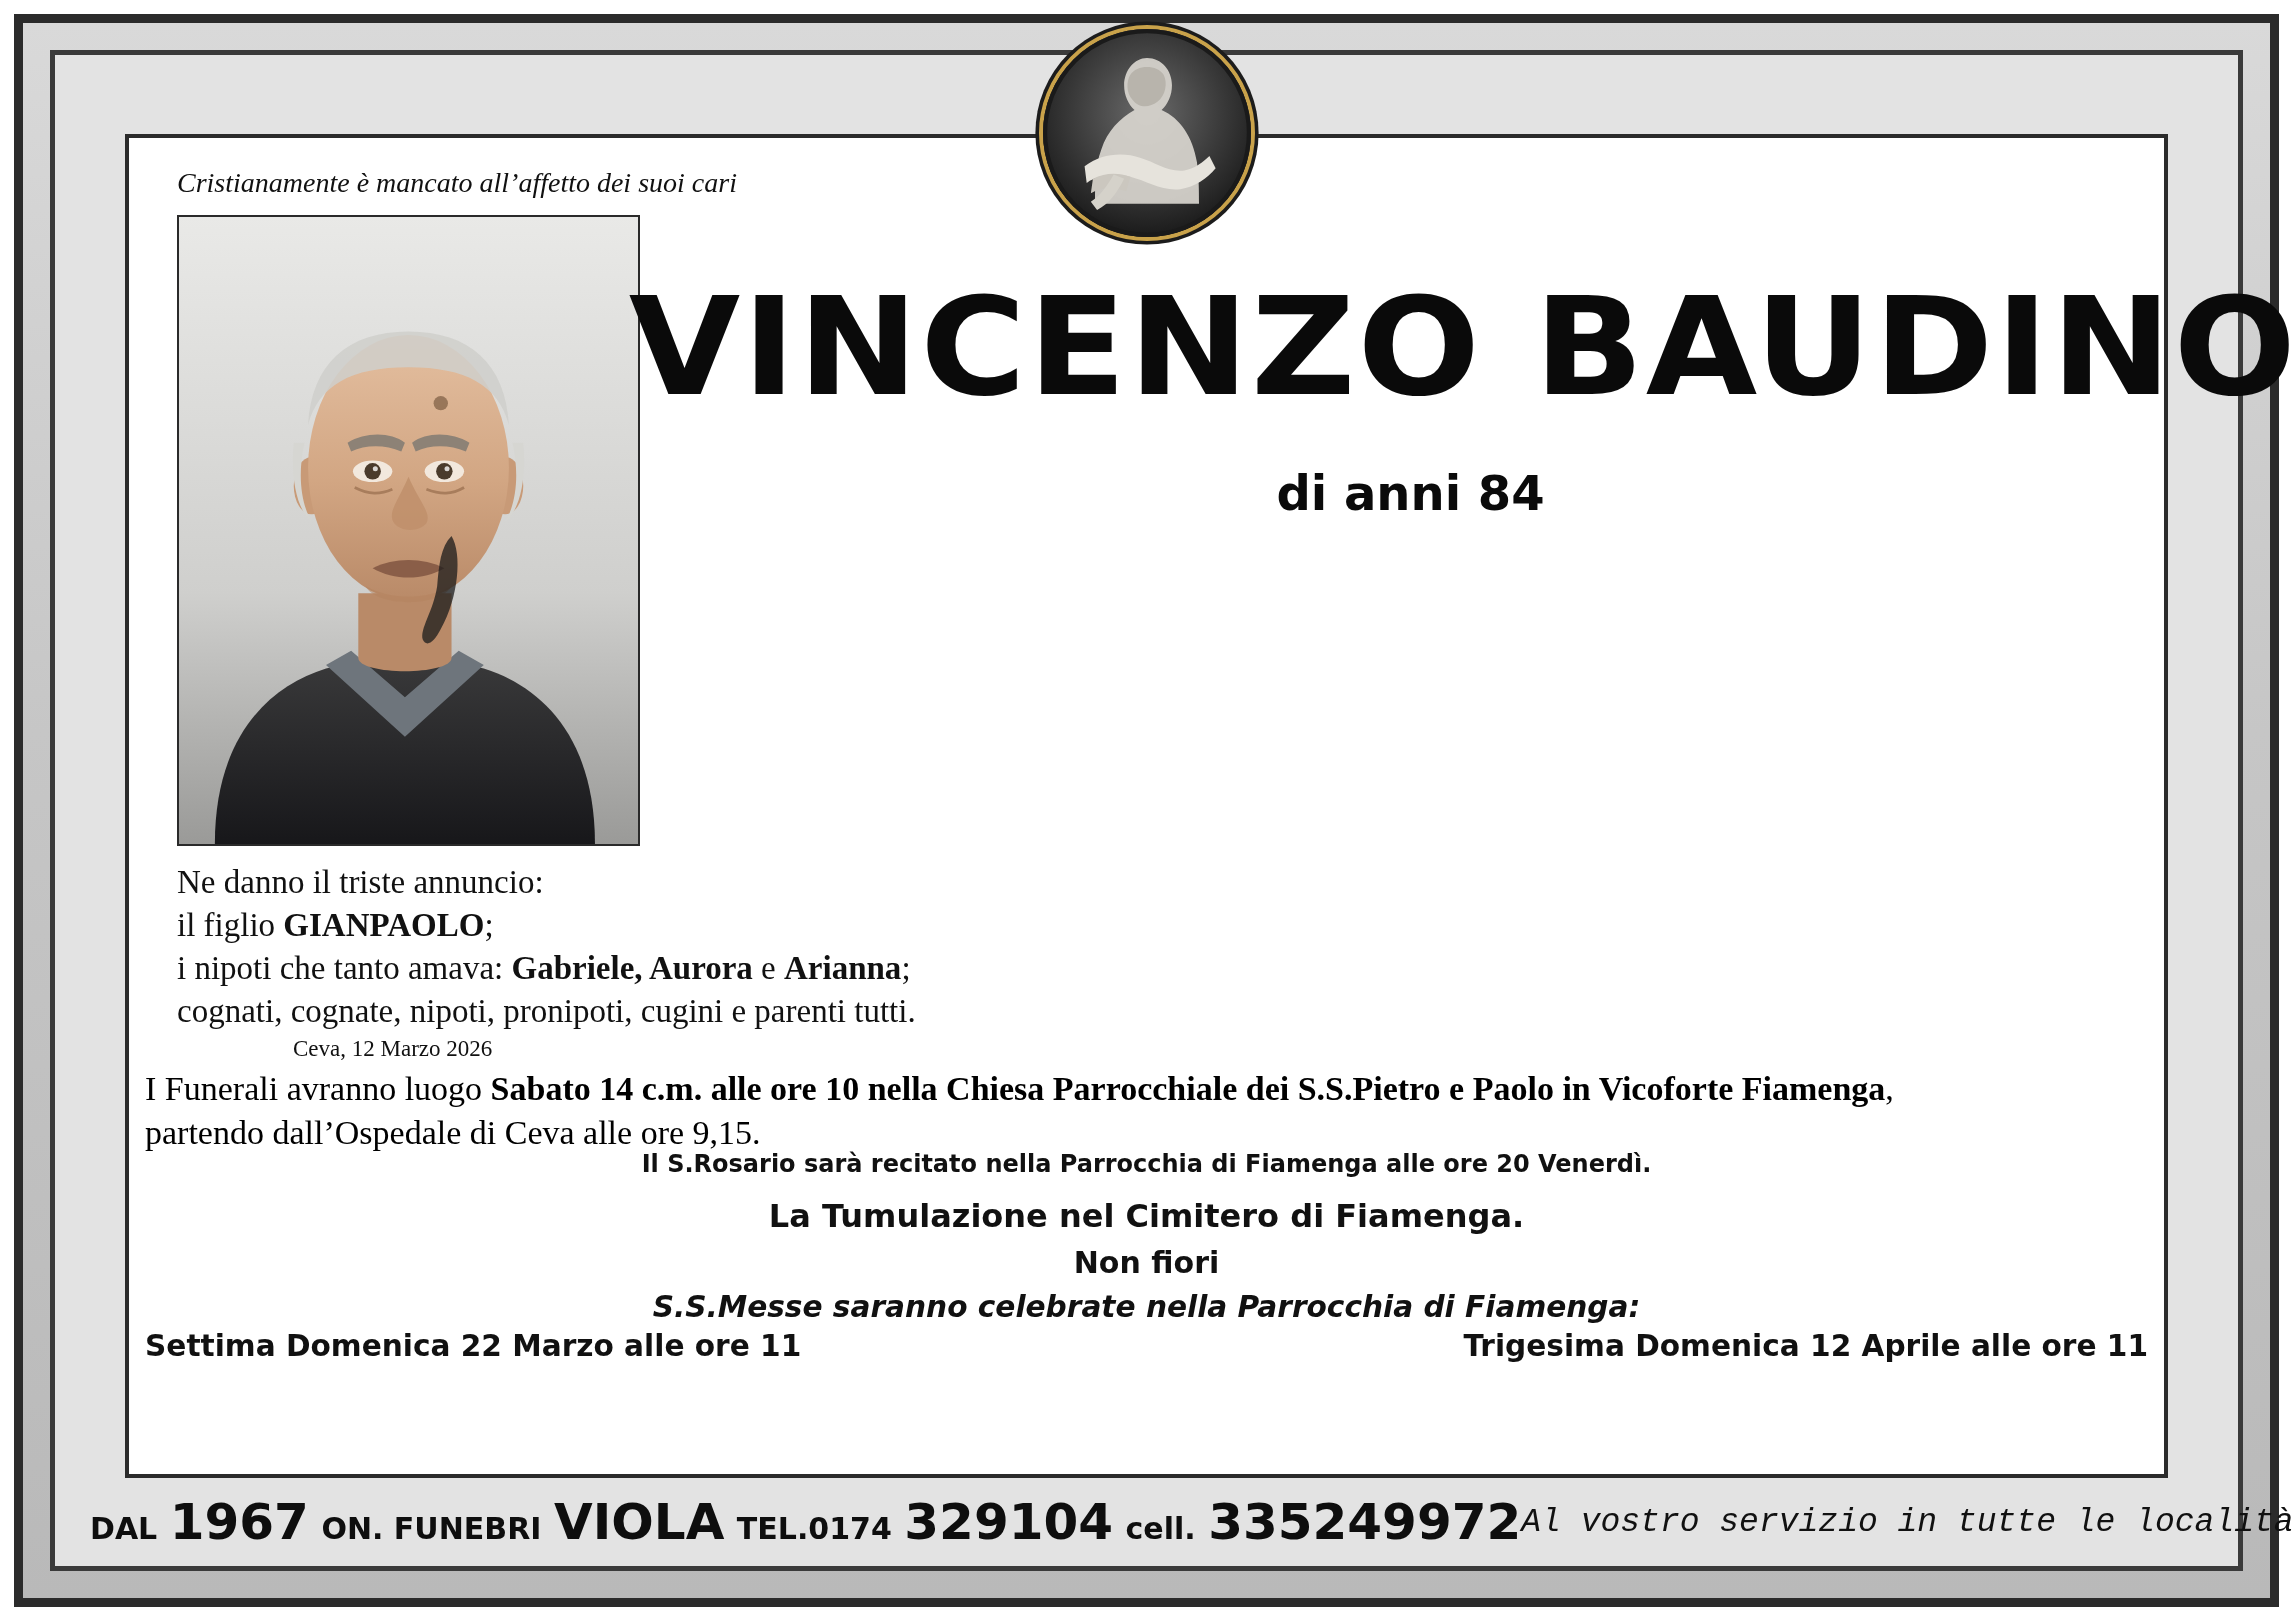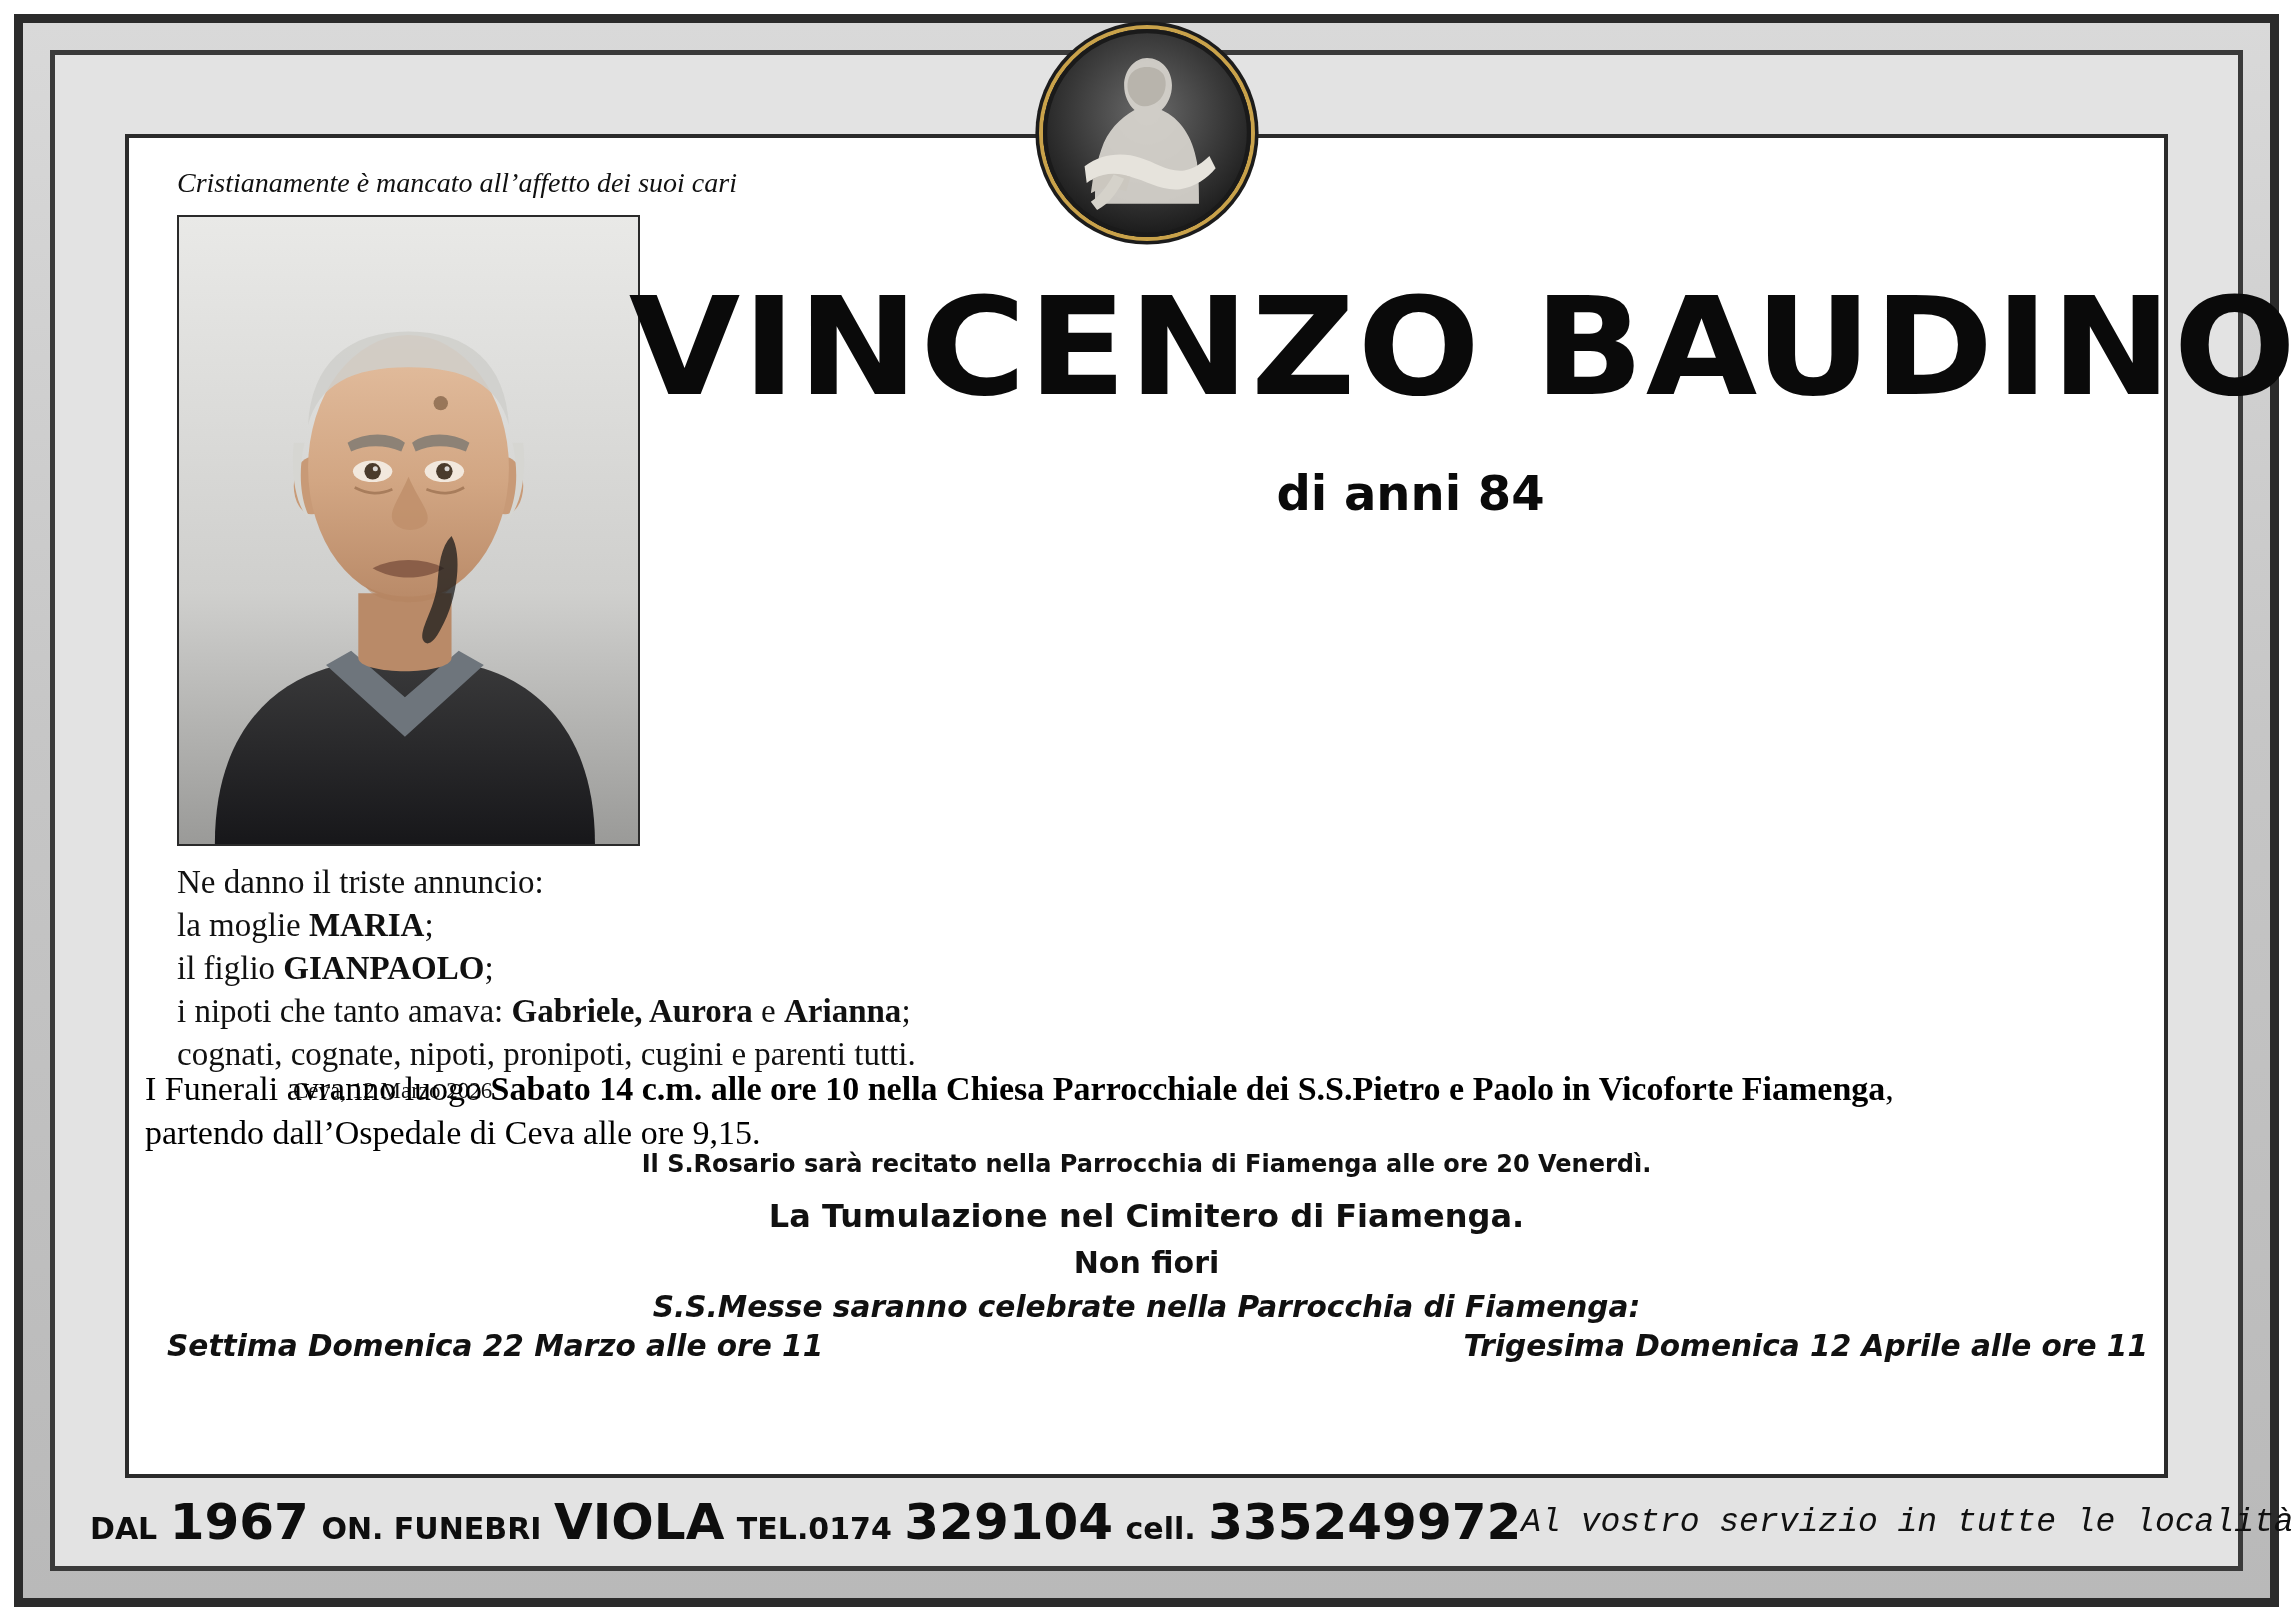--- a/index.html
+++ b/index.html
@@ -184,25 +184,23 @@
     color: #111;
   }
   .masses-row {
     position: absolute;
     left: 9px;
     right: 9px;
     top: 1184px;
     display: flex;
     justify-content: space-between;
     font-family: "DejaVu Sans", sans-serif;
-    font-style: italic;
     font-weight: 700;
     font-size: 29.6px;
     color: #111;
-    margin-left: 22px;
   }
   .masses-row > span { white-space: nowrap; }
 
   .thanks {
     position: absolute;
     left: 0; right: 0;
     top: 1234px;
     text-align: center;
     font-size: 33px;
     color: #111;
@@ -336,23 +334,20 @@
     </div>
 
     <div class="name-block">
       <div class="deceased-name">VINCENZO BAUDINO</div>
       <div class="age-line">di anni 84</div>
     </div>
 
     <div class="announce">
       <div>Ne danno il triste annuncio:</div>
       <div>
-        <span>la moglie </span><span class="b">MARIA</span><span>;</span>
-      </div>
-      <div>
         <span>il figlio </span><span class="b">GIANPAOLO</span><span>;</span>
       </div>
       <div>
         <span>i nipoti che tanto amava: </span><span class="b">Gabriele, Aurora</span><span> e </span><span class="b">Arianna</span><span>;</span>
       </div>
       <div>cognati, cognate, nipoti, pronipoti, cugini e parenti tutti.</div>
       <div class="place-date">Ceva, 12 Marzo 2026</div>
     </div>
 
     <div class="funeral">

